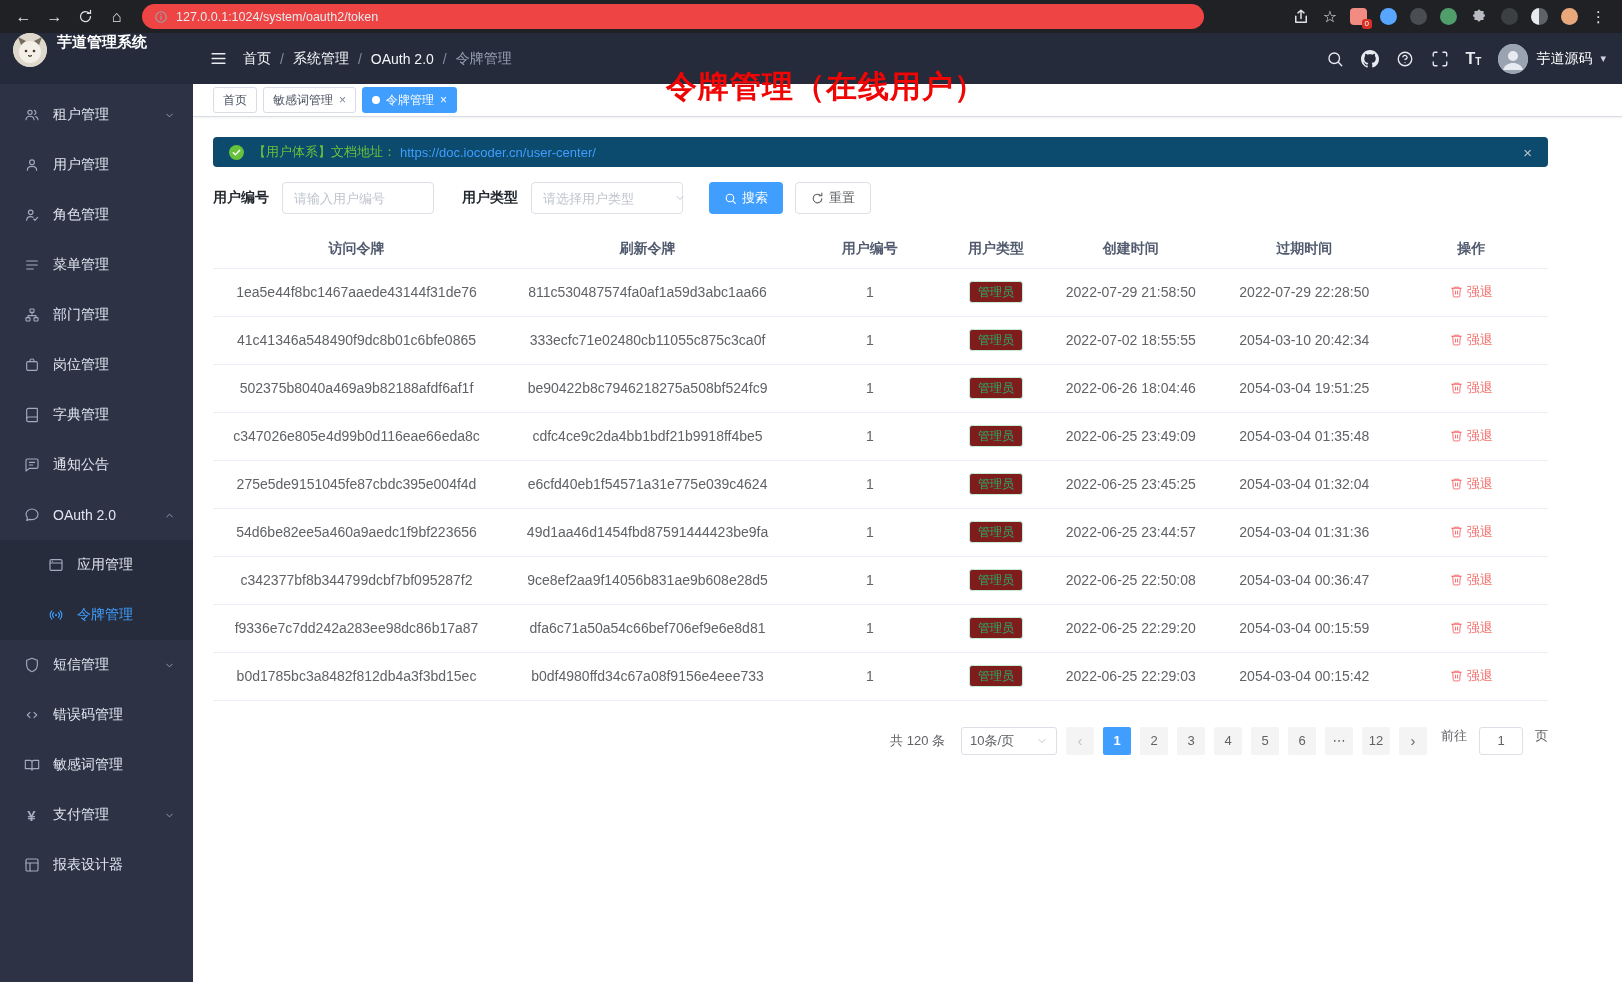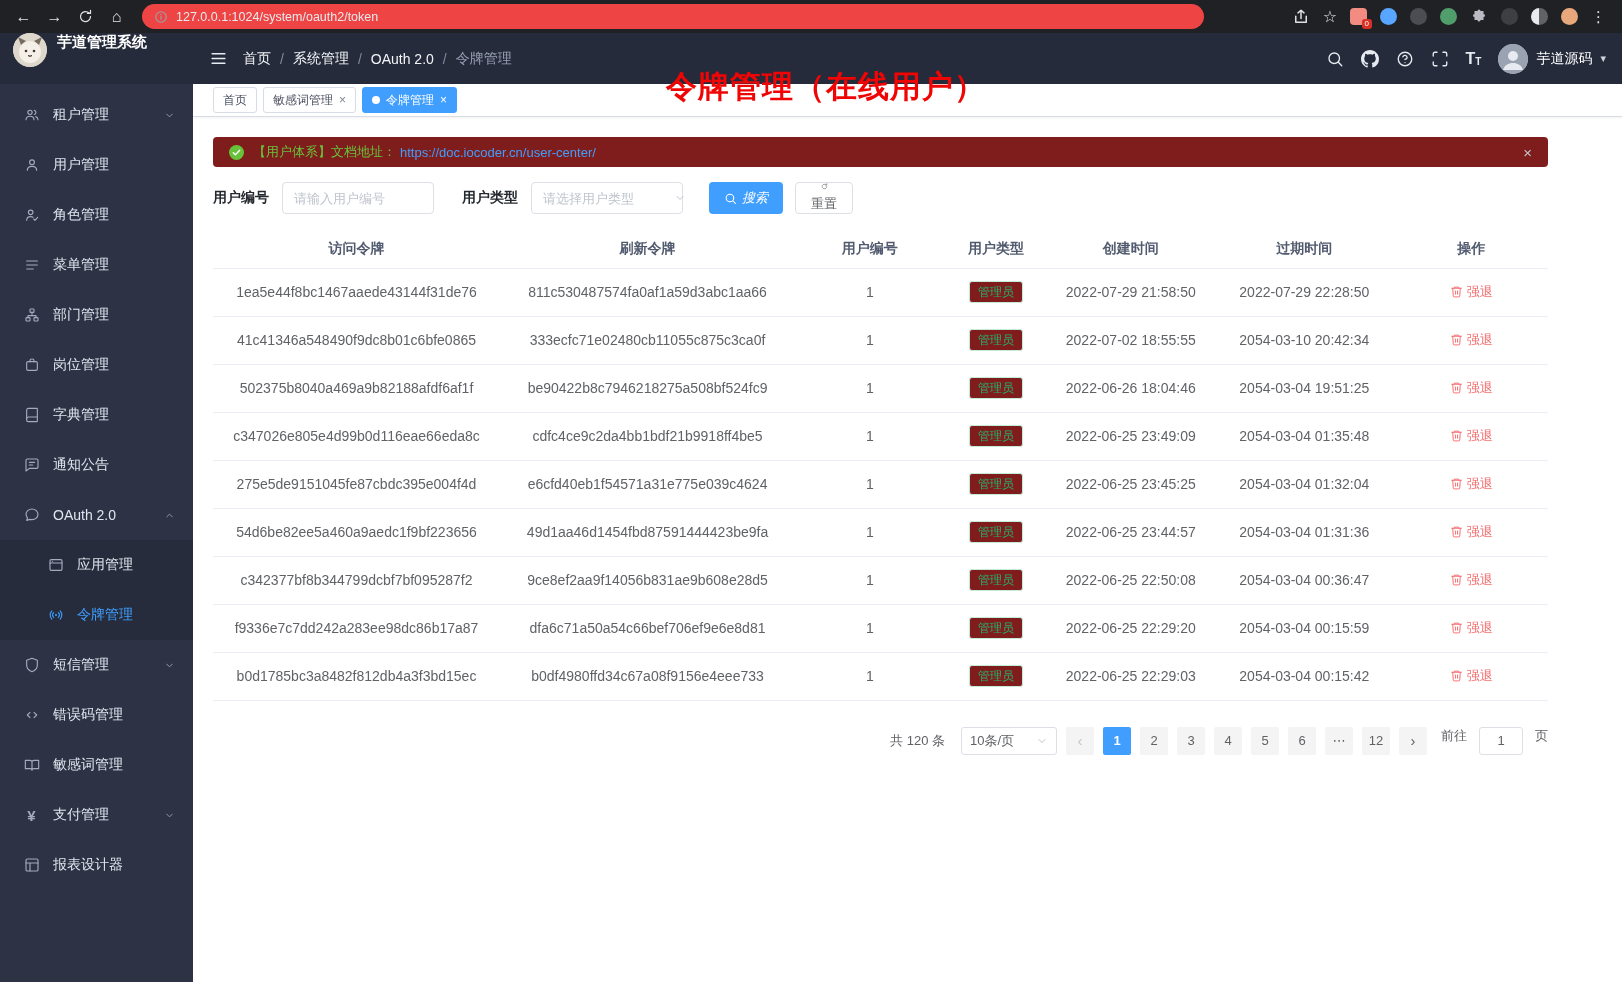--- a/index.html
+++ b/index.html
@@ -75,43 +75,43 @@
          border:1px solid #d8dce5; border-radius:3px; background:#fff; font-size:12px;
          color:#495060; cursor:pointer; white-space:nowrap; }
   .tag .x { font-size:12px; line-height:1; color:#7d8494; }
   .tag.active { background:#409eff; border-color:#409eff; color:#fff; }
   .tag.active .x { color:#fff; }
   .tag .dot { width:8px; height:8px; border-radius:50%; background:#fff; }
 
   
   .content { flex:1; padding:20px 74px 20px 20px; position:relative; overflow:hidden; }
 
-  .alert { height:30px; background:#7f1d1d; border-radius:4px; display:flex; align-items:center;
+  .alert { height:30px; background:#0c4a6e; border-radius:4px; display:flex; align-items:center;
            padding:0 16px; }
   .alert-icon svg { width:15px; height:15px; }
   .alert-text { color:#67c23a; font-size:13px; margin-left:9px; }
   .alert-link { color:#409eff; font-size:13px; margin-left:4px; cursor:pointer; text-decoration:none; }
   .alert-close { margin-left:auto; color:#c0c4cc; font-size:15px; cursor:pointer; }
 
   .filters { display:flex; align-items:center; margin-top:15px; }
   .f-label { font-size:14px; font-weight:700; color:#24292f; margin-right:13px; white-space:nowrap; }
   .f-gap { width:16px; }
   .f-input-wrap { position:relative; width:164px; }
   .f-input { width:152px; height:32px; border:1px solid #dcdfe6; border-radius:4px; padding:0 11px;
              font-size:13px; color:#606266; outline:none; background:#fff;
              font-family:"Liberation Sans","DejaVu Sans",sans-serif; }
   .f-input::placeholder { color:#bfc4cc; }
   .sel-caret { position:absolute; right:9px; top:50%; transform:translateY(-50%); color:#c0c4cc; pointer-events:none; }
   .sel-caret svg { width:12px; height:12px; stroke:currentColor; fill:none; stroke-width:2; stroke-linecap:round; stroke-linejoin:round; }
   .btn { height:32px; border-radius:4px; font-size:13px; display:inline-flex; align-items:center;
          gap:5px; padding:0 15px; cursor:pointer; border:none; white-space:nowrap;
          font-family:"Liberation Sans","DejaVu Sans",sans-serif; }
   .btn svg { width:13px; height:13px; stroke:currentColor; fill:none; stroke-width:2; stroke-linecap:round; stroke-linejoin:round; }
-  .btn-primary { background:#409eff; color:#fff; margin-left:14px;font-style:italic; }
-  .btn-plain { background:#fff; color:#606266; border:1px solid #dcdfe6; margin-left:12px;flex-direction:column; }
+  .btn-primary { background:#409eff; color:#fff; margin-left:14px; }
+  .btn-plain { background:#fff; color:#606266; border:1px solid #dcdfe6; margin-left:12px; }
 
   table.grid { width:100%; border-collapse:collapse; margin-top:16px; table-layout:fixed; }
   .grid th { height:38px; font-size:14px; font-weight:700; color:#515a6e; text-align:center;
              border-bottom:1px solid #ebeef5; white-space:nowrap; }
   .grid td { height:48px; font-size:14px; color:#606266; text-align:center;
              border-bottom:1px solid #ebeef5; white-space:nowrap; overflow:hidden; }
   .badge { display:inline-block; background:#7f1d1d; color:#23b26d; border:1px solid #c3ecd7;
            border-radius:3px; font-size:12px; padding:2px 8px; line-height:16px; }
   .action { color:#f56c6c; font-size:13px; display:inline-flex; align-items:center; gap:4px; cursor:pointer; }
   .action svg { width:13px; height:13px; stroke:currentColor; fill:none; stroke-width:1.8; stroke-linecap:round; stroke-linejoin:round; }

